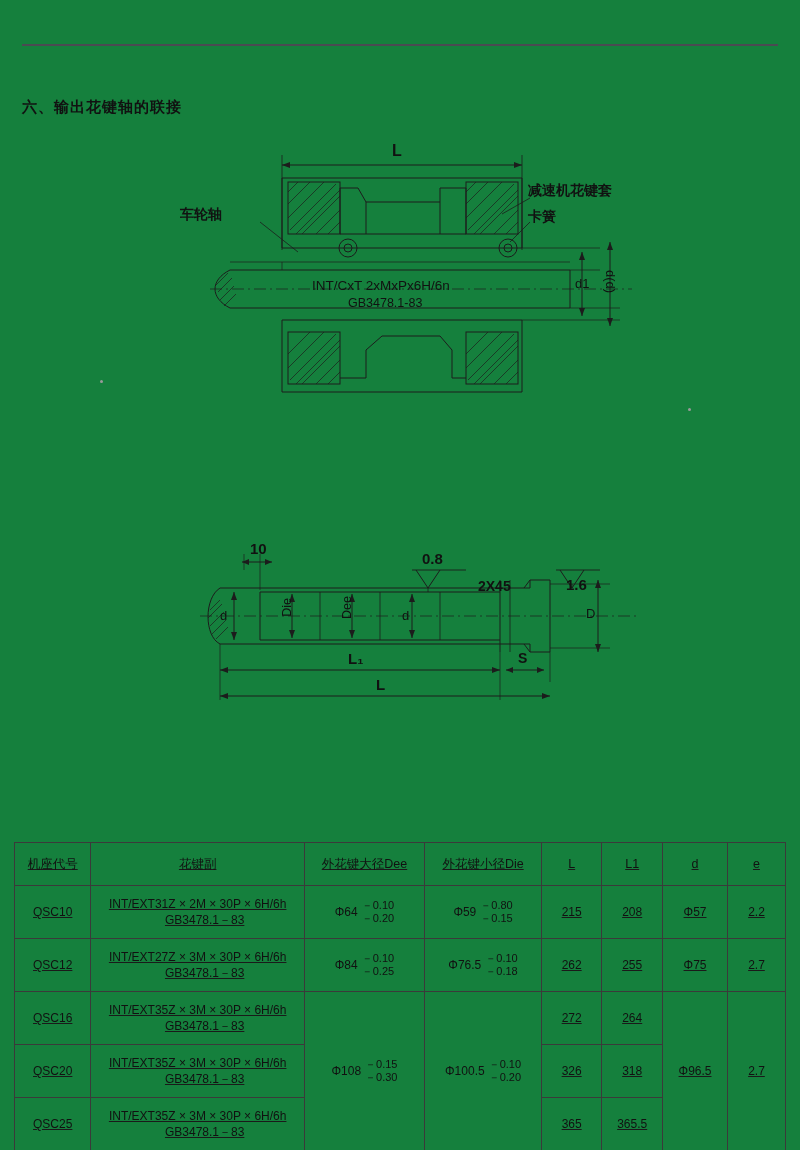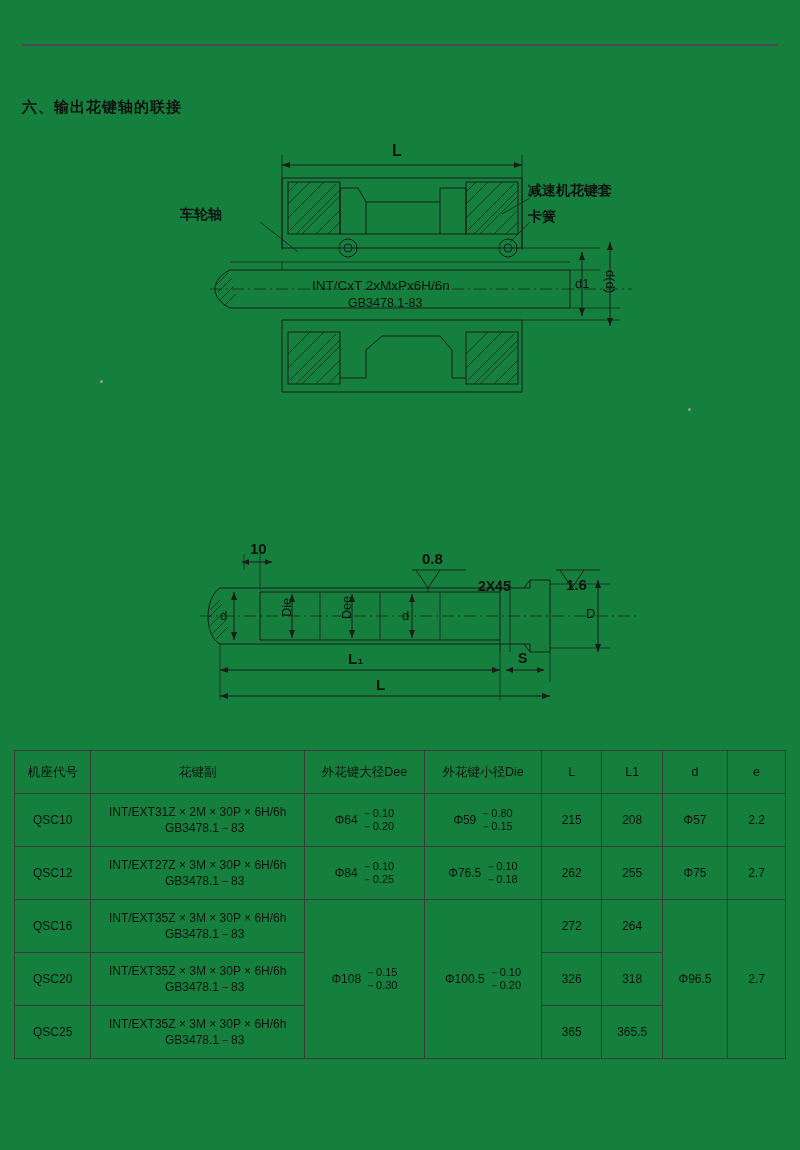--- a/index.html
+++ b/index.html
@@ -30,21 +30,21 @@
 
   .lbl{position:absolute;font-size:13px;color:#111;white-space:nowrap;}
   .lbl-bold{font-weight:bold;}
 
   .caption{
     position:absolute;left:0;top:760px;width:800px;text-align:center;
     font-size:12.5px;color:#111;
   }
 
   
-  .tbl-wrap{position:absolute;left:14px;top:750px;width:772px;}
+  .tbl-wrap{position:absolute;left:14px;top:842px;width:772px;text-decoration:underline;}
   table.spec{
     border-collapse:collapse;width:772px;
     font-size:12px;color:#111;
   }
   table.spec td, table.spec th{
     border:1px solid #3a3a3a;
     text-align:center;
     vertical-align:middle;
     padding:4px 2px;
     font-weight:normal;

